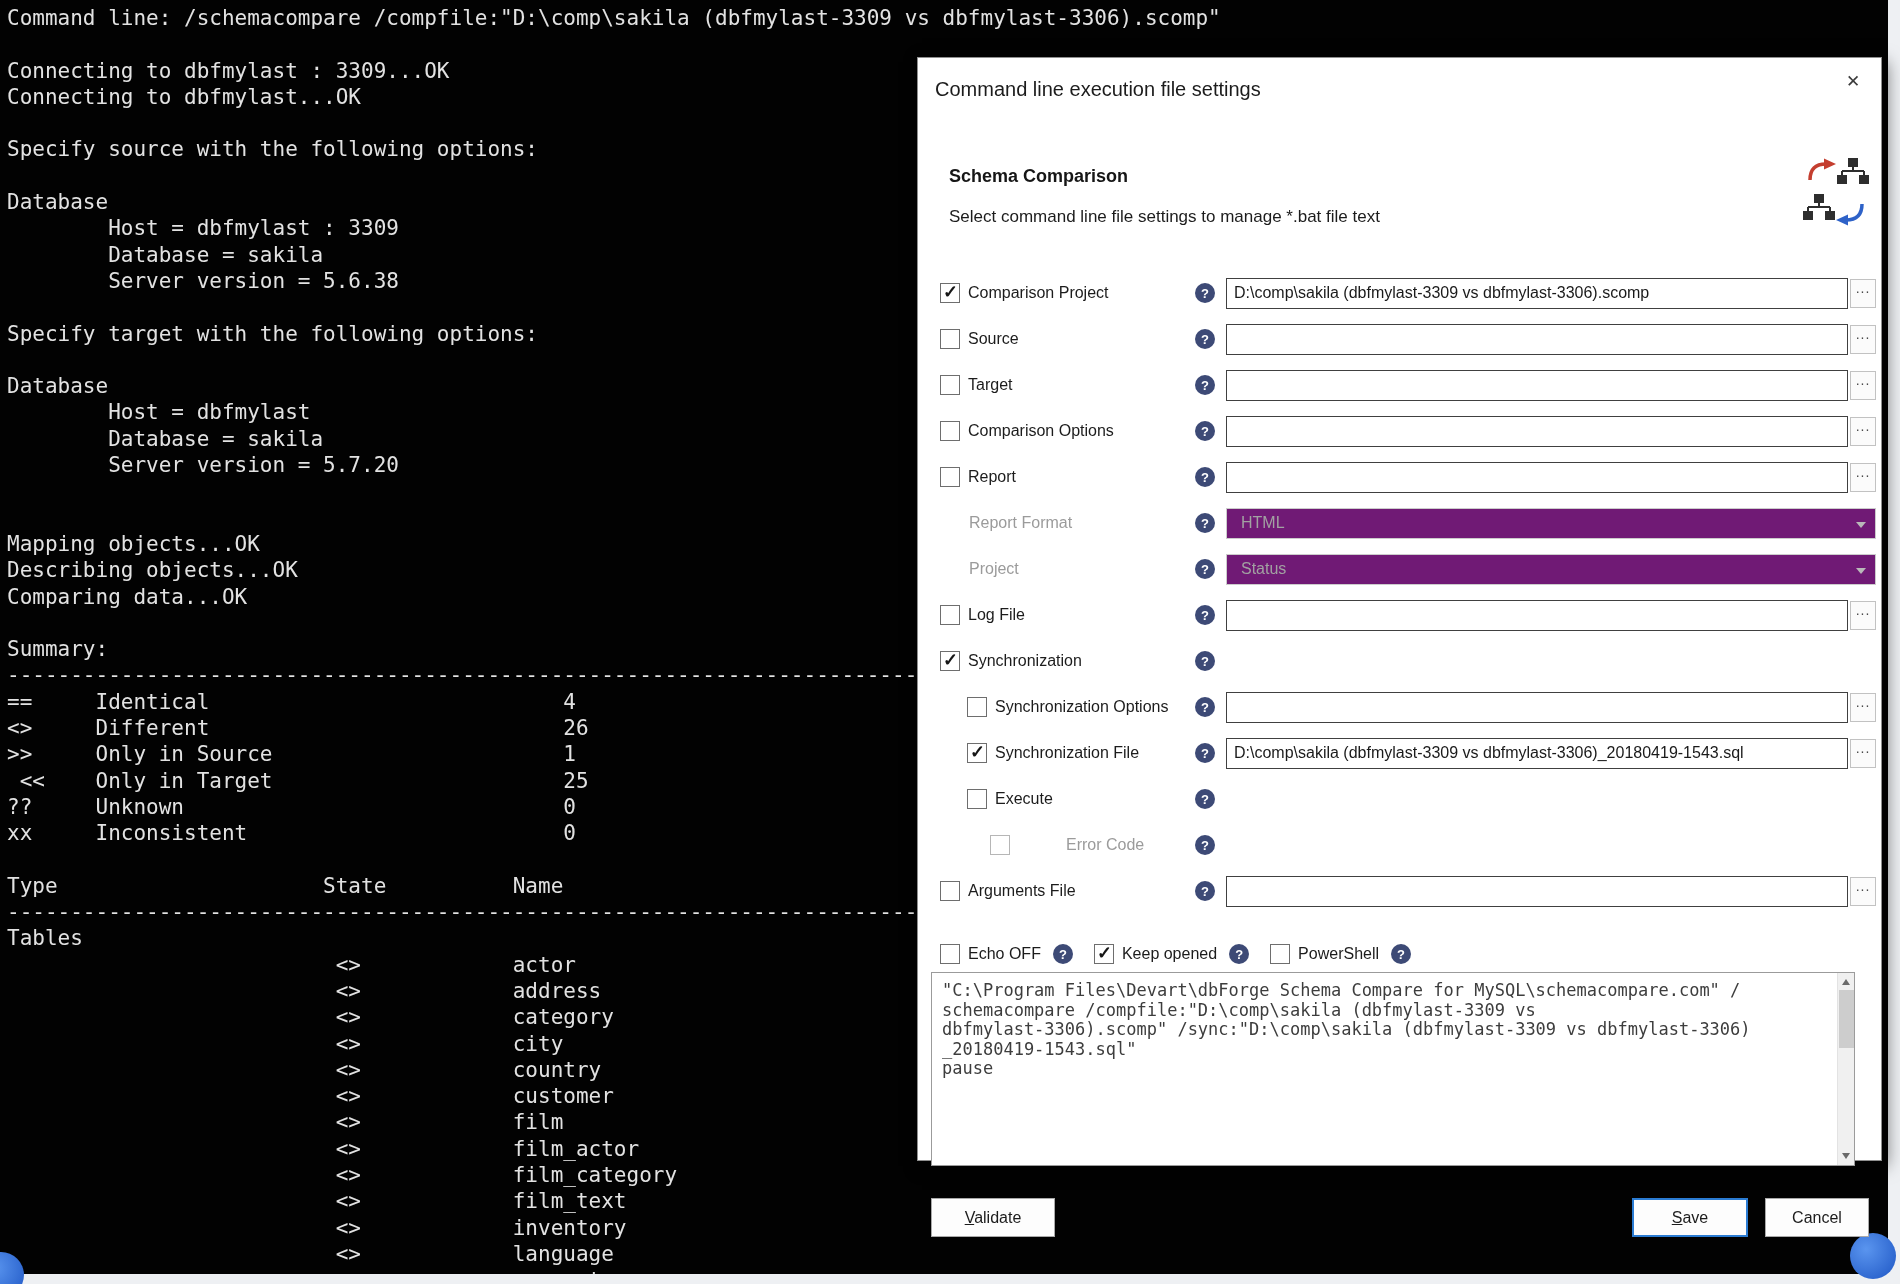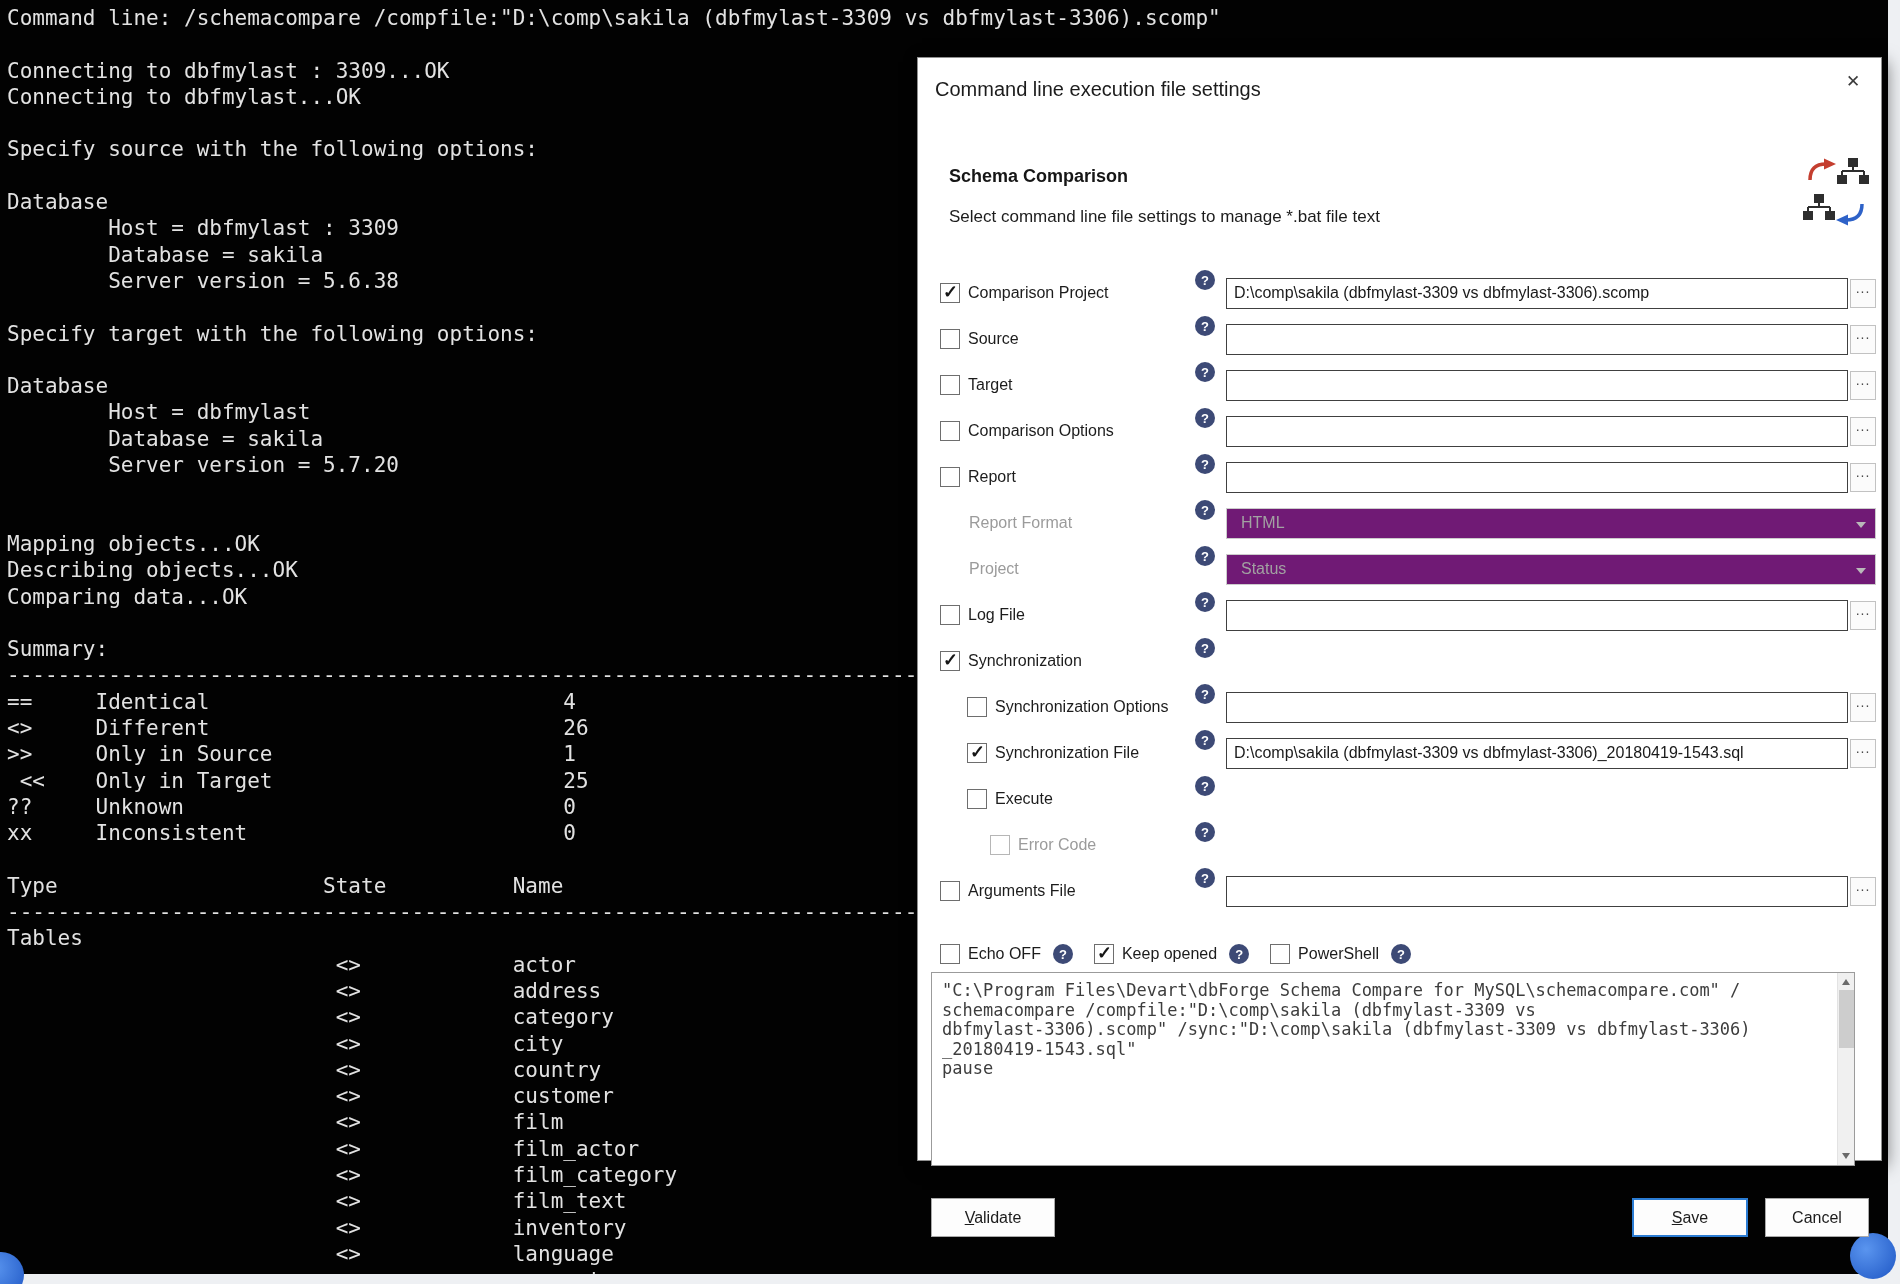--- a/index.html
+++ b/index.html
@@ -20,24 +20,24 @@
   .close-btn { position:absolute; right:10px; top:8px; width:36px; height:30px; border:none;
                background:transparent; font-size:17px; color:#3c3c3c; cursor:pointer;
                font-family:inherit; }
 
   .header { position:relative; height:160px; padding:40px 0 0 31px; }
   .header h2 { font-size:18px; font-weight:bold; margin:16px 0 20px 0; color:#161616; }
   .header .sub { font-size:17px; color:#1c1c1c; }
   .hdr-icon { position:absolute; right:12px; top:48px; }
 
   .dbody { padding:0 5px 0 13px; }
-  .row { height:46px; display:flex; padding-left:9px; }
+  .row { height:46px; display:flex; align-items:center; padding-left:9px; }
   .row-left { flex:0 0 255px; display:flex; align-items:center; overflow:hidden; }
   .row.ind1 .row-left { padding-left:27px; }
-  .row.ind2 .row-left { padding-left:50px; }
+  .row.ind2 .row-left { padding-left:50px;gap:48px; }
   .cb { width:20px; height:20px; border:1px solid #6e6e6e; background:#fff; margin-right:8px;
         position:relative; flex:0 0 auto; }
   .cb.checked::after { content:"✓"; position:absolute; left:2px; top:-3px; font-size:18px;
                        font-weight:bold; color:#161616; }
   .cb.disabled { border-color:#b6b6b6; }
   .cb-spacer { width:29px; flex:0 0 auto; }
   .label { font-size:16px; white-space:nowrap; color:#1c1c1c; }
   .label.disabled { color:#9b9b9b; }
   .help { flex:0 0 20px; width:20px; height:20px; border-radius:50%; background:#3d4a76;
           color:#fff; font-size:13px; font-weight:bold; display:flex; align-items:center;

